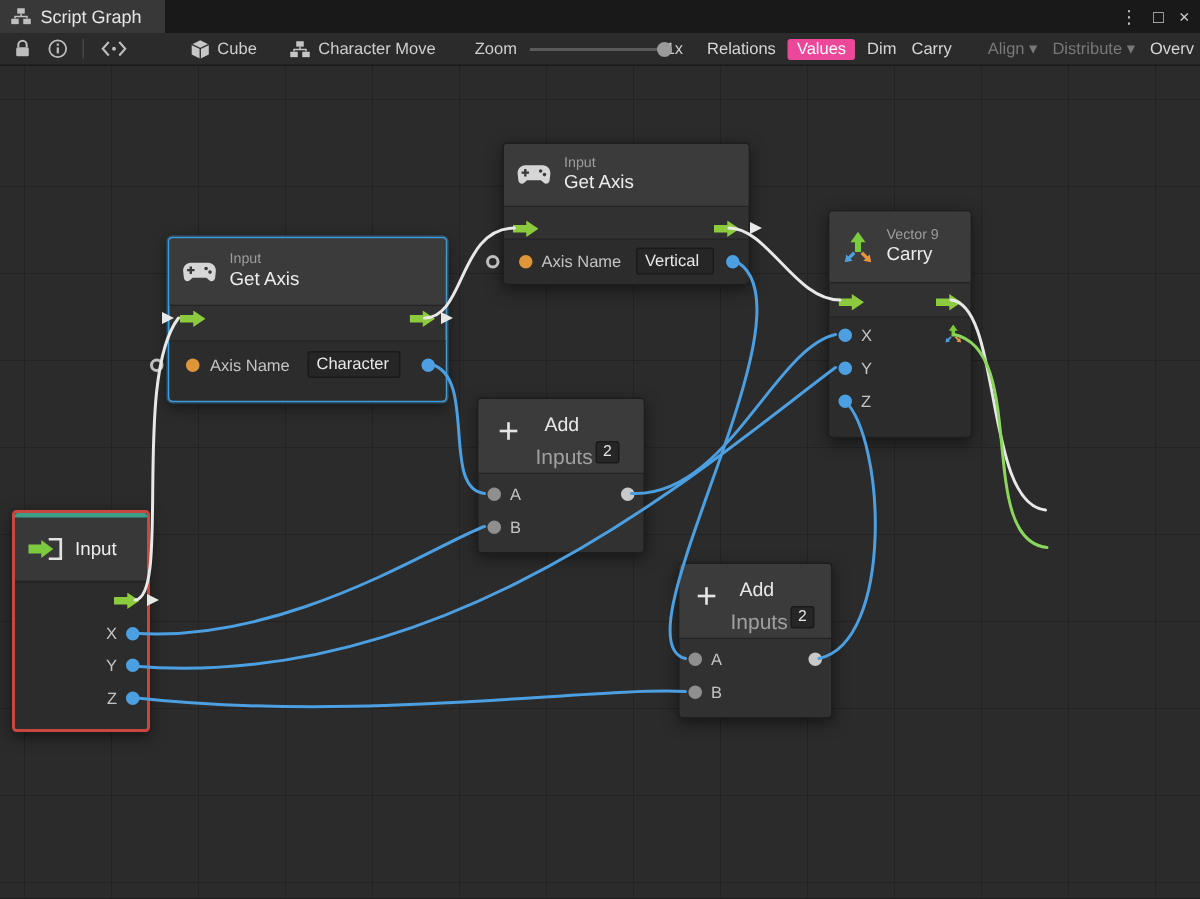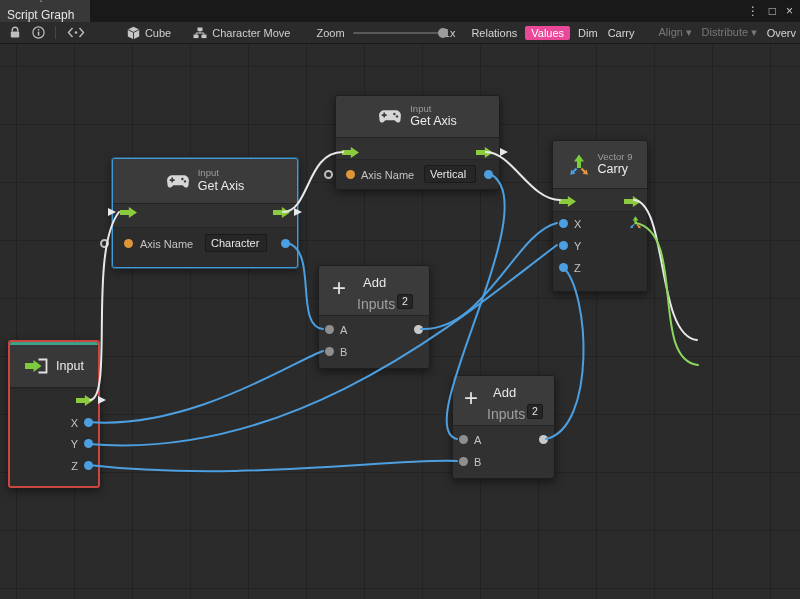--- a/index.html
+++ b/index.html
@@ -2,21 +2,21 @@
 <html><head>
 <meta charset="utf-8">
 <style>
   html,body{margin:0;padding:0;background:#111;}
   .screen{position:relative;width:800px;height:599px;overflow:hidden;background:#2B2B2B;
           font-family:"Liberation Sans",sans-serif;color:#DDD;-webkit-font-smoothing:antialiased;}
   .screen *{box-sizing:border-box;}
 
   
   .tabbar{position:absolute;top:0;left:0;right:0;height:22px;background:#191919;display:flex;align-items:stretch;z-index:100;}
-  .tab{display:flex;align-items:center;gap:6px;background:#383838;padding:0 16px 0 7px;font-size:12px;color:#E6E6E6;flex-direction:column;}
+  .tab{display:flex;align-items:center;gap:6px;background:#383838;padding:0 16px 0 7px;font-size:12px;color:#E6E6E6;}
   .win-icons{margin-left:auto;display:flex;align-items:center;gap:10px;padding-right:7px;color:#C9C9C9;}
   .win-icons span{font-size:12px;line-height:22px;cursor:default;}
 
   
   .toolbar{position:absolute;top:22px;left:0;right:0;height:22px;background:#2B2B2B;border-bottom:1px solid #1A1A1A;
            display:flex;align-items:center;font-size:11px;color:#D2D2D2;white-space:nowrap;overflow:hidden;z-index:100;}
   .toolbar .icn{display:flex;align-items:center;}
   .tsep{width:1px;height:13px;background:#454545;margin-left:10px;}
   .chip{display:flex;align-items:center;gap:5px;color:#CFCFCF;}
   .tbtn{padding:1px 4px;color:#D6D6D6;border-radius:2px;}
@@ -38,21 +38,21 @@
   .wd{stroke:#4C9FE0;}
   .wv{stroke:#8BD65C;}
   .tri{fill:#E8E8E8 !important;stroke:none !important;}
 
   
   .node{position:absolute;background:#313131;border:1px solid #1E1E1E;border-radius:3px;
         box-shadow:0 3px 10px rgba(0,0,0,.5);z-index:10;}
   .node.selected{border:1px solid #3E9BD8;box-shadow:0 0 0 1px rgba(62,155,216,.45),0 3px 10px rgba(0,0,0,.5);}
   .node.error{border:2px solid #C9473F;}
   .nhead{position:absolute;left:0;top:0;right:0;background:#3B3B3B;border-bottom:1px solid #232323;
-         border-radius:2px 2px 0 0;display:flex;align-items:center;gap:8px;padding:0 8px;justify-content:center;}
+         border-radius:2px 2px 0 0;display:flex;align-items:center;gap:8px;padding:0 8px;}
   .ncat{font-size:9.5px;color:#9C9C9C;line-height:1.15;}
   .ntitle{font-size:12.5px;color:#ECECEC;line-height:1.2;}
   .sep{position:absolute;left:0;right:0;height:1px;background:#262626;}
   .subbg{position:absolute;left:0;right:0;bottom:0;background:#2C2C2C;border-radius:0 0 3px 3px;}
   .tealstrip{position:absolute;left:0;right:0;top:0;height:3px;background:#3EA089;border-radius:2px 2px 0 0;z-index:2;}
   .farrow{position:absolute;width:17px;height:11px;background:#8CCB3E;
           clip-path:polygon(0 28%,52% 28%,52% 0,100% 50%,52% 100%,52% 72%,0 72%);}
   .dot{position:absolute;width:9px;height:9px;border-radius:50%;}
   .blue{background:#4C9FE0;}.orange{background:#DE9638;}.gdot{background:#8F8F8F;}.ldot{background:#C9C9C9;}
   .ring{position:absolute;width:9px;height:9px;border-radius:50%;border:2px solid #BFBFBF;background:transparent;}

